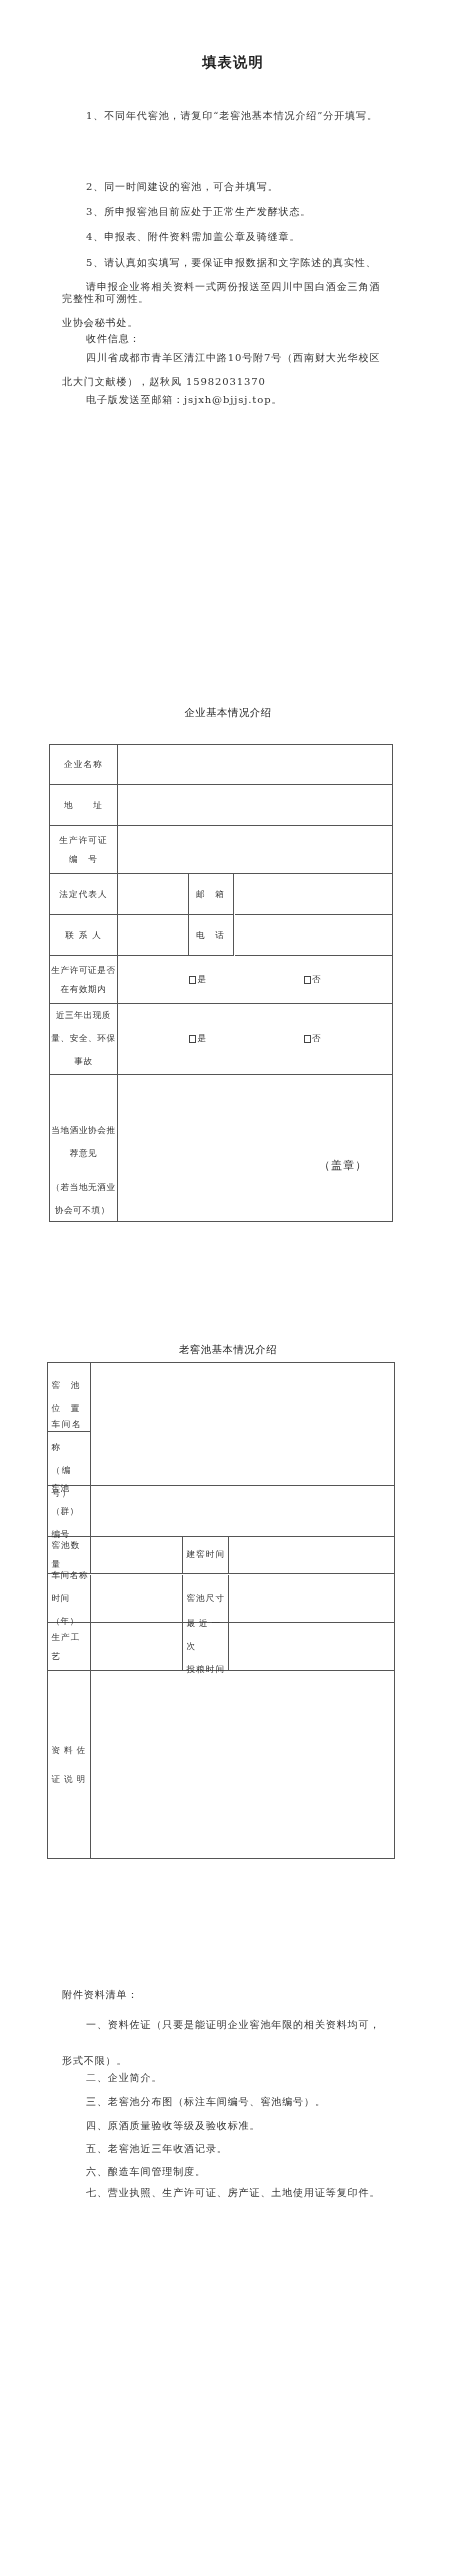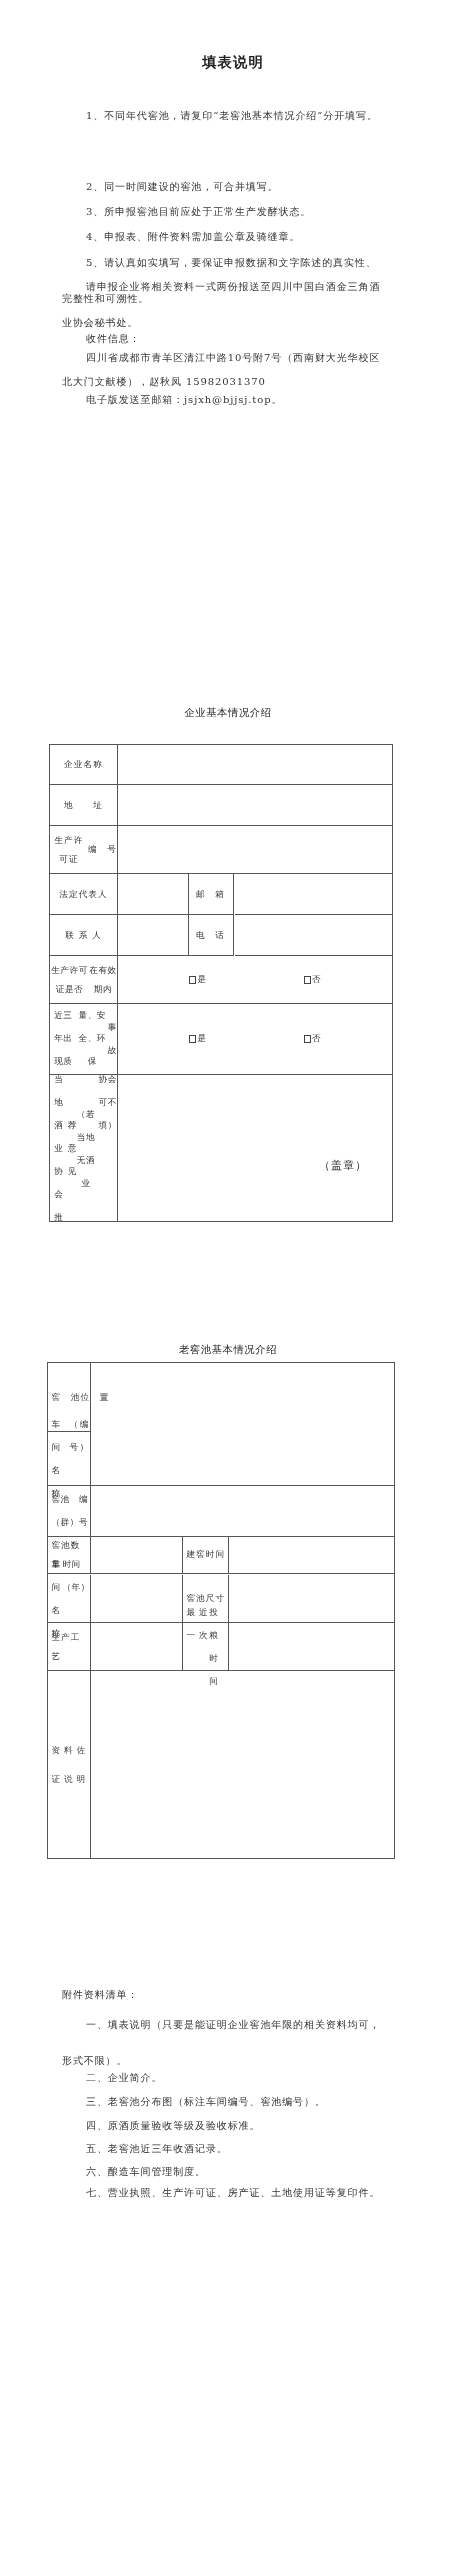--- a/index.html
+++ b/index.html
@@ -29,21 +29,21 @@
   .cell {
     position: absolute; box-sizing: border-box;
     border-right: 0.6px solid #555; border-bottom: 0.6px solid #555;
     display: flex; align-items: center; justify-content: center;
     font-size: 8.6px; color: #333; letter-spacing: 1.1px; text-align: center;
     line-height: 18.4px;
   }
   .cell.left { justify-content: flex-start; text-align: left; padding-left: 5.7px; }
   .cell.norb { border-right: none; }
   .cell.nobb { border-bottom: none; }
-  .label-stack { display: flex; flex-direction: row; align-items: center; }
+  .label-stack { display: flex; flex-direction: column; align-items: center; }
   .label-stack.leftalign { align-items: flex-start; }
   .checkbox-group { display: flex; width: 100%; justify-content: space-around; padding: 0 23px; box-sizing: border-box; }
   .cb { display: inline-flex; align-items: center; gap: 1.1px; cursor: pointer; }
   .cb-box {
     display: inline-block; width: 6.9px; height: 8px; border: 0.6px solid #444; box-sizing: border-box;
   }
   .seal {
     position: absolute; font-size: 11px; letter-spacing: 1.1px; color: #333;
   }
   .addr-line { display: flex; align-items: flex-end; white-space: nowrap; font-size: 8.6px; letter-spacing: 0.6px; }
@@ -128,21 +128,21 @@
           <span class="cb-box"></span>
           <span>是</span>
         </label>
         <label class="cb">
           <span class="cb-box"></span>
           <span>否</span>
         </label>
       </div>
     </div>
 
-    <div class="cell nobb" style="left:0; top:330px; width:68px; height:147px; align-items:center; padding-top:0; letter-spacing:0.6px; line-height:23px;">
+    <div class="cell nobb" style="left:0; top:330px; width:68px; height:147px; align-items:flex-end; padding-top:0; letter-spacing:0.6px; line-height:23px;">
       <div class="label-stack">
         <span>当地酒业协会推</span>
         <span>荐意见</span>
         <span style="height:11.5px;"></span>
         <span>（若当地无酒业</span>
         <span style="align-self:flex-start; padding-left:3.4px;">协会可不填）</span>
       </div>
     </div>
     <div class="cell norb nobb" style="left:68px; top:330px; width:275px; height:147px;">
       <span class="seal" style="left:201px; top:82px;">（盖章）</span>
@@ -212,21 +212,21 @@
         <span>说</span>
         <span>明</span>
       </div>
     </div>
     <div class="cell norb nobb" style="left:43px; top:308px; width:304px; height:188px;"></div>
   </div>
 </div>
 
 <div>
   <div class="para noindent" style="top:1983px; line-height:23px;">附件资料清单：</div>
-  <div class="para" style="top:2007px;">一、填表说明（只要是能证明企业窖池年限的相关资料均可，形式不限）。</div>
+  <div class="para" style="top:2007px;">一、资料佐证（只要是能证明企业窖池年限的相关资料均可，形式不限）。</div>
   <div class="para" style="top:2066px; line-height:23px;">二、企业简介。</div>
   <div class="para" style="top:2090px; line-height:23px;">三、老窖池分布图（标注车间编号、窖池编号）。</div>
   <div class="para" style="top:2114px; line-height:23px;">四、原酒质量验收等级及验收标准。</div>
   <div class="para" style="top:2137px; line-height:23px;">五、老窖池近三年收酒记录。</div>
   <div class="para" style="top:2160px; line-height:23px;">六、酿造车间管理制度。</div>
   <div class="para" style="top:2175px;">七、营业执照、生产许可证、房产证、土地使用证等复印件。</div>
 </div>
 
 
 </body></html>

